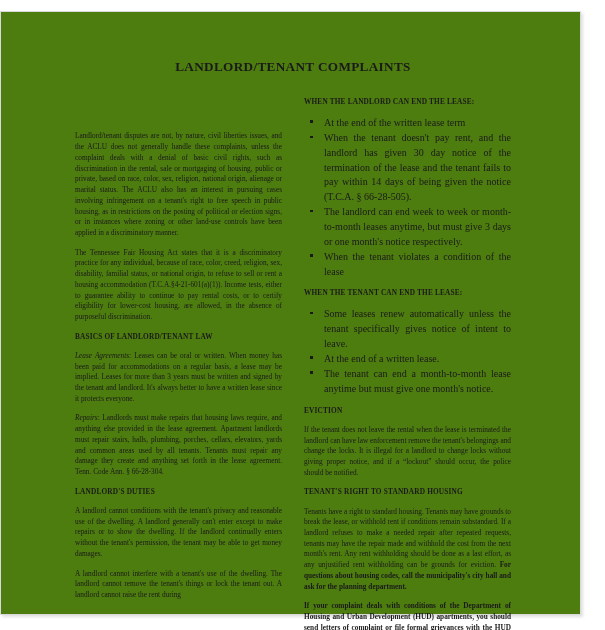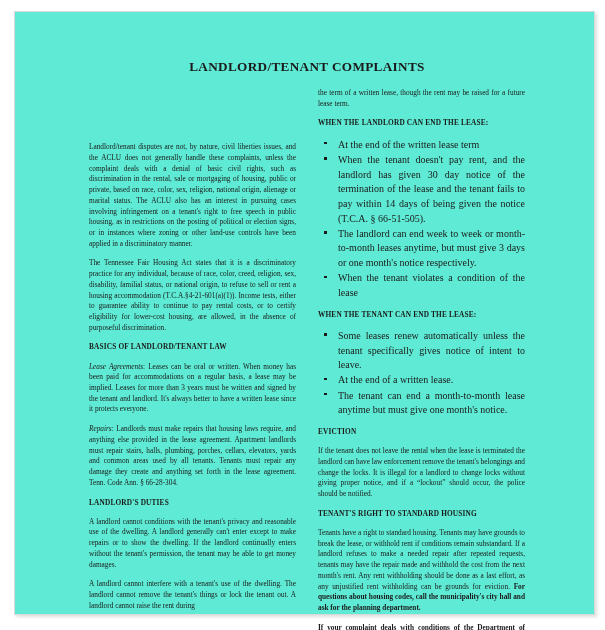--- a/index.html
+++ b/index.html
@@ -10,25 +10,25 @@
   body {
     width: 605px;
     height: 630px;
     overflow: hidden;
     font-family: "Liberation Serif", "DejaVu Serif", serif;
     color: #1a1a1a;
   }
 
   .page-sheet {
     position: absolute;
-    left: 14px;
+    left: 0;
     top: 11px;
     width: 581px;
     height: 604px;
-    background: #5eead4;
+    background: #4d7c0f;
     border: 1px solid #d9d9d9;
     box-shadow: 2px 2px 3px rgba(0,0,0,0.13);
     box-sizing: border-box;
   }
 
   .page-inner {
     position: absolute;
     left: 74px;
     top: 47px;
     width: 436px;
@@ -124,27 +124,26 @@
         <p class="sec-head">LANDLORD'S DUTIES</p>
 
         <p class="body-para">A landlord cannot conditions with the tenant's privacy and reasonable use of the dwelling. A landlord generally can't enter except to make repairs or to show the dwelling. If the landlord continually enters without the tenant's permission, the tenant may be able to get money damages.</p>
 
         <p class="body-para">A landlord cannot interfere with a tenant's use of the dwelling. The landlord cannot remove the tenant's things or lock the tenant out.  A landlord cannot raise the rent during</p>
 
       </div>
 
       <div class="col">
 
-        <p class="body-para">the term of a written lease, though the rent may be raised for a future lease term.</p>
 
         <p class="sec-head">WHEN THE LANDLORD CAN END THE LEASE:</p>
 
         <ul class="bullets">
           <li>At the end of the written lease term</li>
-          <li>When the tenant doesn't pay rent, and the landlord has given 30 day notice of the termination of the lease and the tenant fails to pay within 14 days of being given the notice (T.C.A. § 66-51-505).</li>
+          <li>When the tenant doesn't pay rent, and the landlord has given 30 day notice of the termination of the lease and the tenant fails to pay within 14 days of being given the notice (T.C.A. § 66-28-505).</li>
           <li>The landlord can end week to week or month-to-month leases anytime, but must give 3 days or one month's notice respectively.</li>
           <li>When the tenant violates a condition of the lease</li>
         </ul>
 
         <p class="sec-head">WHEN THE TENANT CAN END THE LEASE:</p>
 
         <ul class="bullets">
           <li>Some leases renew automatically unless the tenant specifically gives notice of intent to leave.</li>
           <li>At the end of a written lease.</li>
           <li>The tenant can end a month-to-month lease anytime but must give one month's notice.</li>

